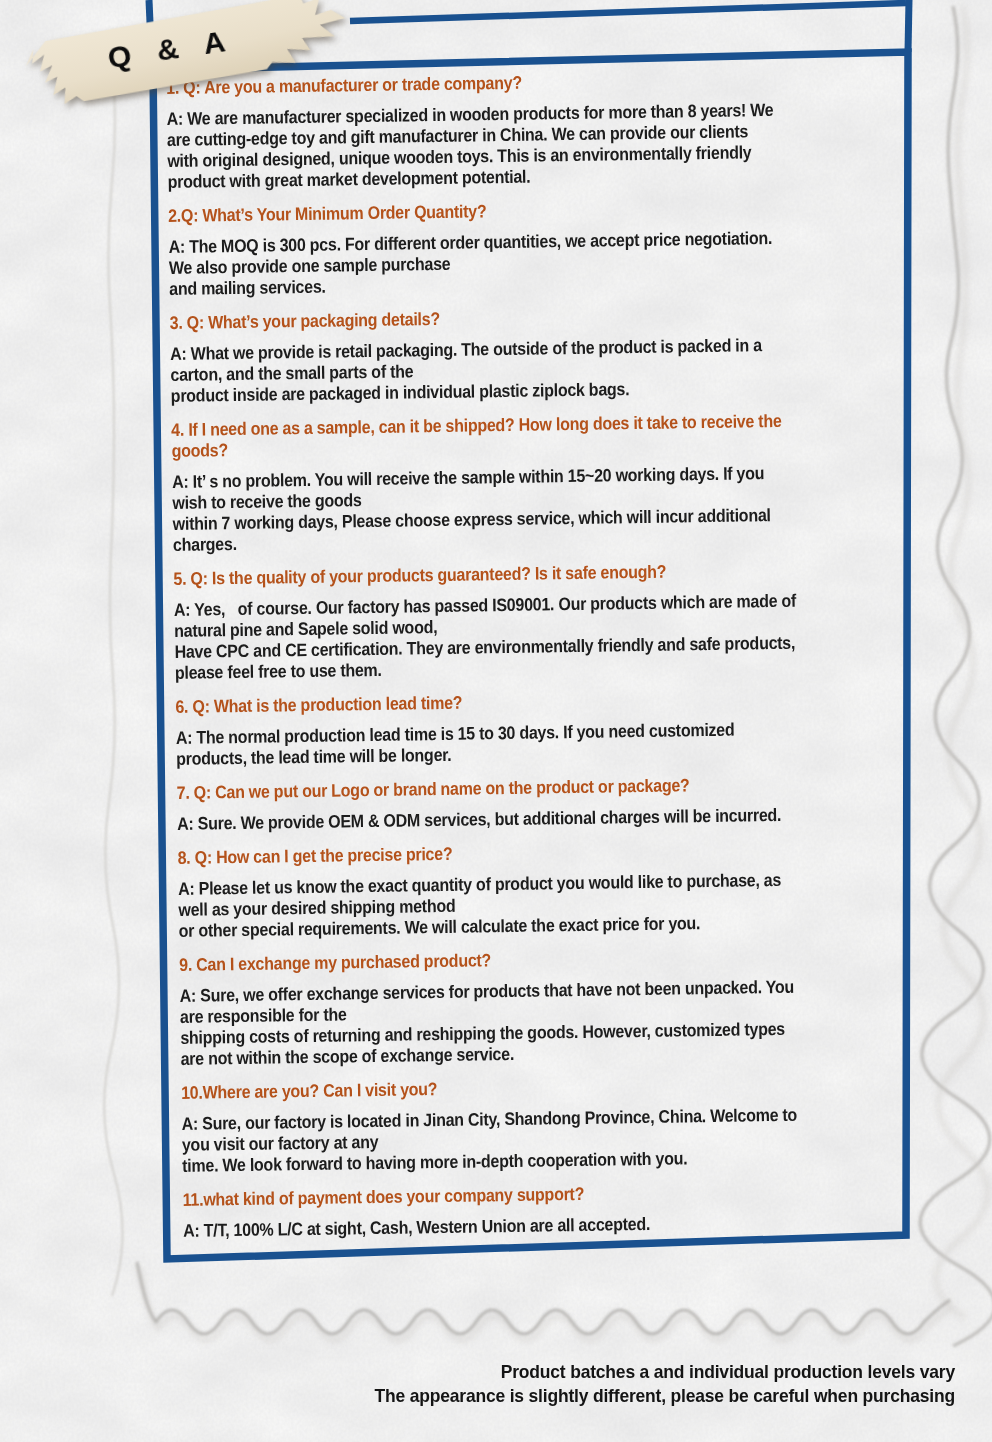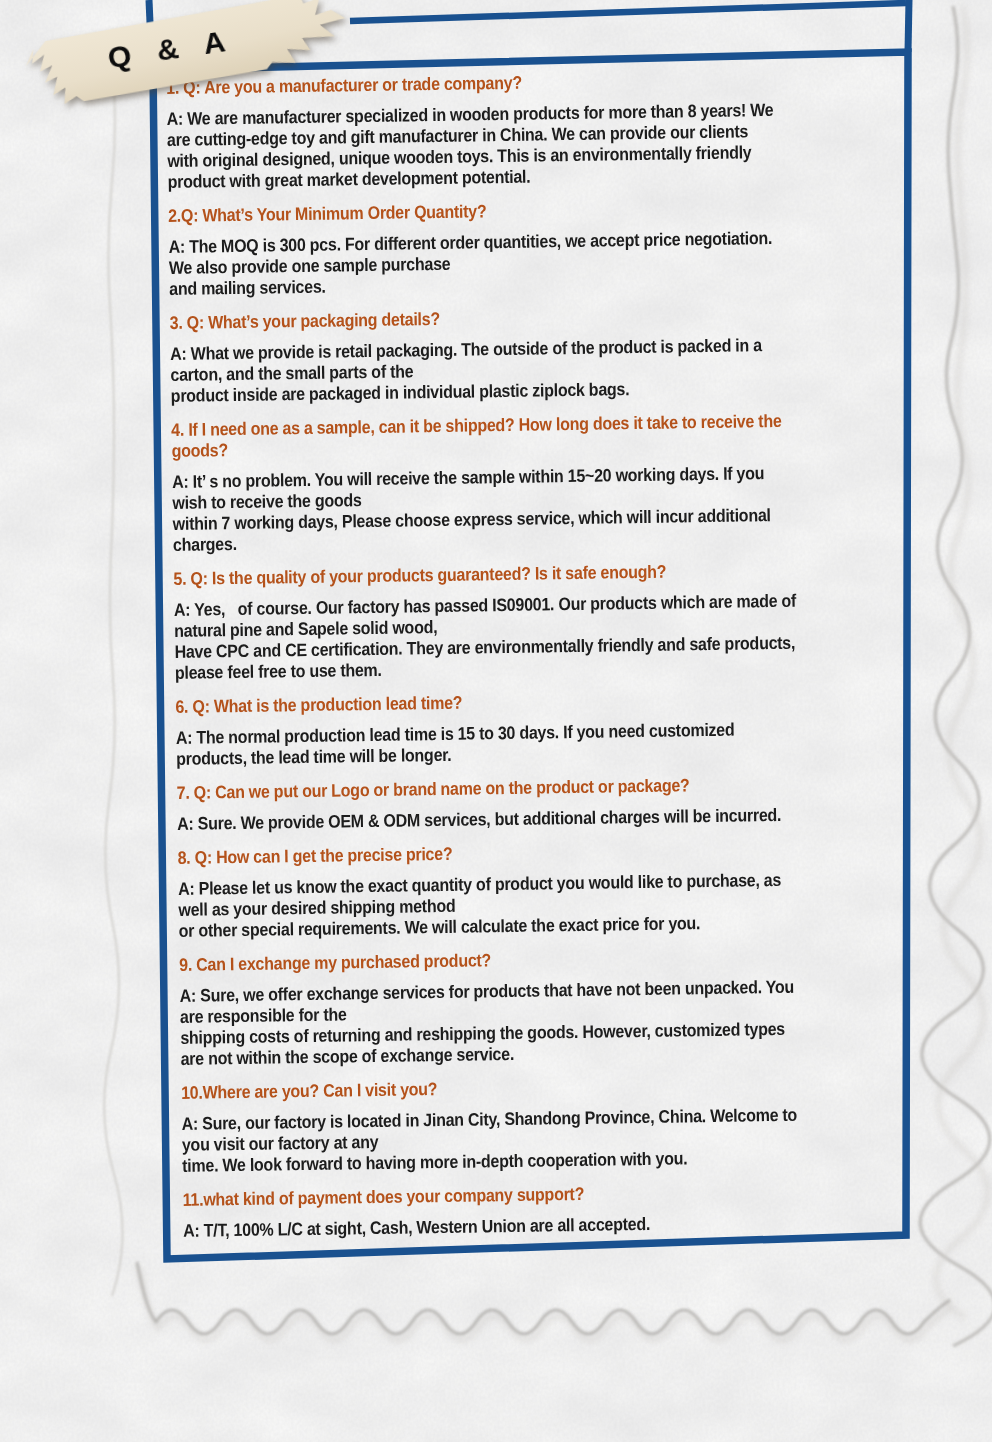--- a/index.html
+++ b/index.html
@@ -223,13 +223,17 @@
         </div>
   </div>
 </div>
 
   <div class="tape-wrap">
     <div class="tape">
       <span class="tape-label">Q &amp; A</span>
     </div>
   </div>
 
+  <div class="footer">
+    <div class="fline">Product batches a and individual production levels vary</div>
+    <div class="fline">The appearance is slightly different, please be careful when purchasing</div>
+  </div>
 </div>
 
 </body></html>

